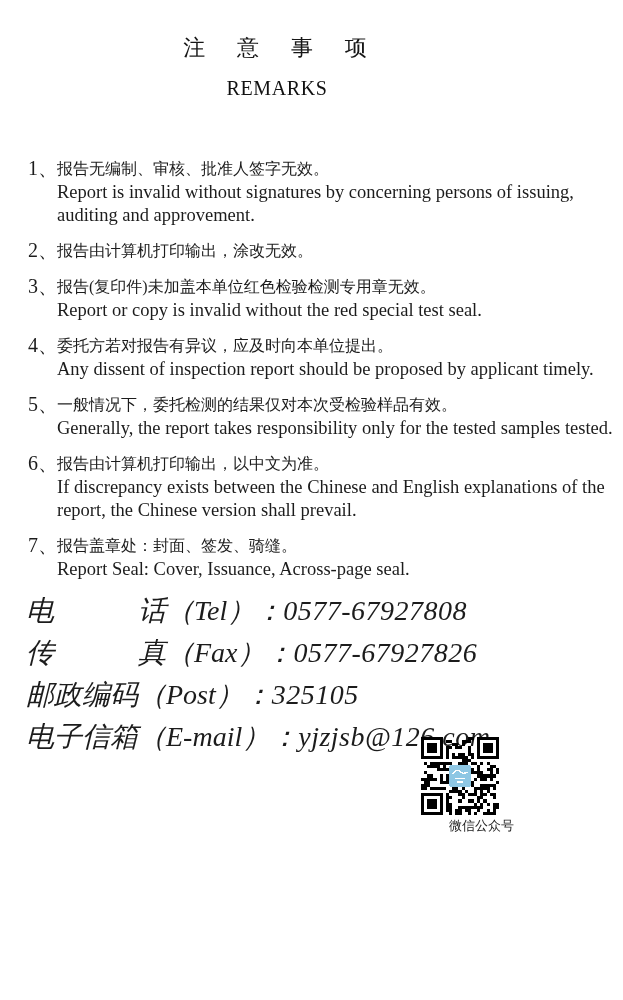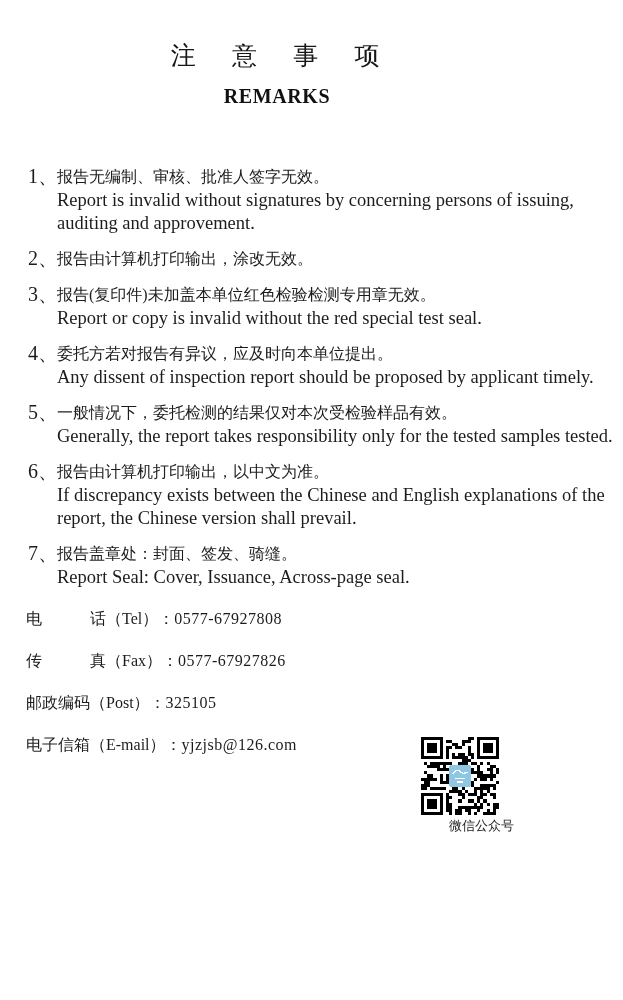--- a/index.html
+++ b/index.html
@@ -9,41 +9,41 @@
     color: #1c1c1c;
     font-family: "Liberation Serif", "DejaVu Serif", serif;
     overflow: hidden;
     position: relative;
   }
   .page { position: relative; width: 623px; height: 1000px; }
 
   
   .doc-header { width: 550px; text-align: center; padding-top: 28px; }
   .title-zh {
-    margin: 12px; font-size: 25px; line-height: 32px; font-weight: 400;
+    margin: 4px; font-size: 22px; line-height: 32px; font-weight: 400;
     letter-spacing: 1.45em; padding-left: 1.45em; color: #161616;
   }
   .title-en {
     margin: 12px 0 0 4px; font-size: 20px; line-height: 24px;
-    font-weight: 700; letter-spacing: 0.6px; color: #111;
+    font-weight: 400; letter-spacing: 0.6px; color: #111;
   }
 
   
   .remarks-list { margin: 56px 0 0 28px; padding: 0; list-style: none; }
   .remark-item { display: flex; margin-bottom: 11px; }
   .remark-num { flex: none; width: 29px; font-size: 20px; line-height: 25px; }
   .zh { font-size: 16px; line-height: 25px; white-space: nowrap; }
   .en { font-size: 18.5px; line-height: 23px; white-space: nowrap; }
 
   
   .address-block { margin: 52px 0 0 26px; }
 
   
   .contact-block { margin: 17px 0 0 26px; }
-  .contact-row { font-size: 16px; line-height: 25px; margin-bottom: 17px; white-space: nowrap; }
+  .contact-row { font-size: 28px; line-height: 25px; margin-bottom: 17px; white-space: nowrap; font-style: italic; }
   .contact-value { letter-spacing: 0.5px; }
 
   
   .qr-block { position: absolute; left: 421px; top: 737px; width: 80px; text-align: center; }
   .qr-svg { display: block; width: 78px; height: 78px; }
   .qr-caption { font-size: 13px; line-height: 16px; margin-top: 3px; white-space: nowrap; color: #222; margin-left: 28px; }
 </style>
 </head>
 <body>
 

